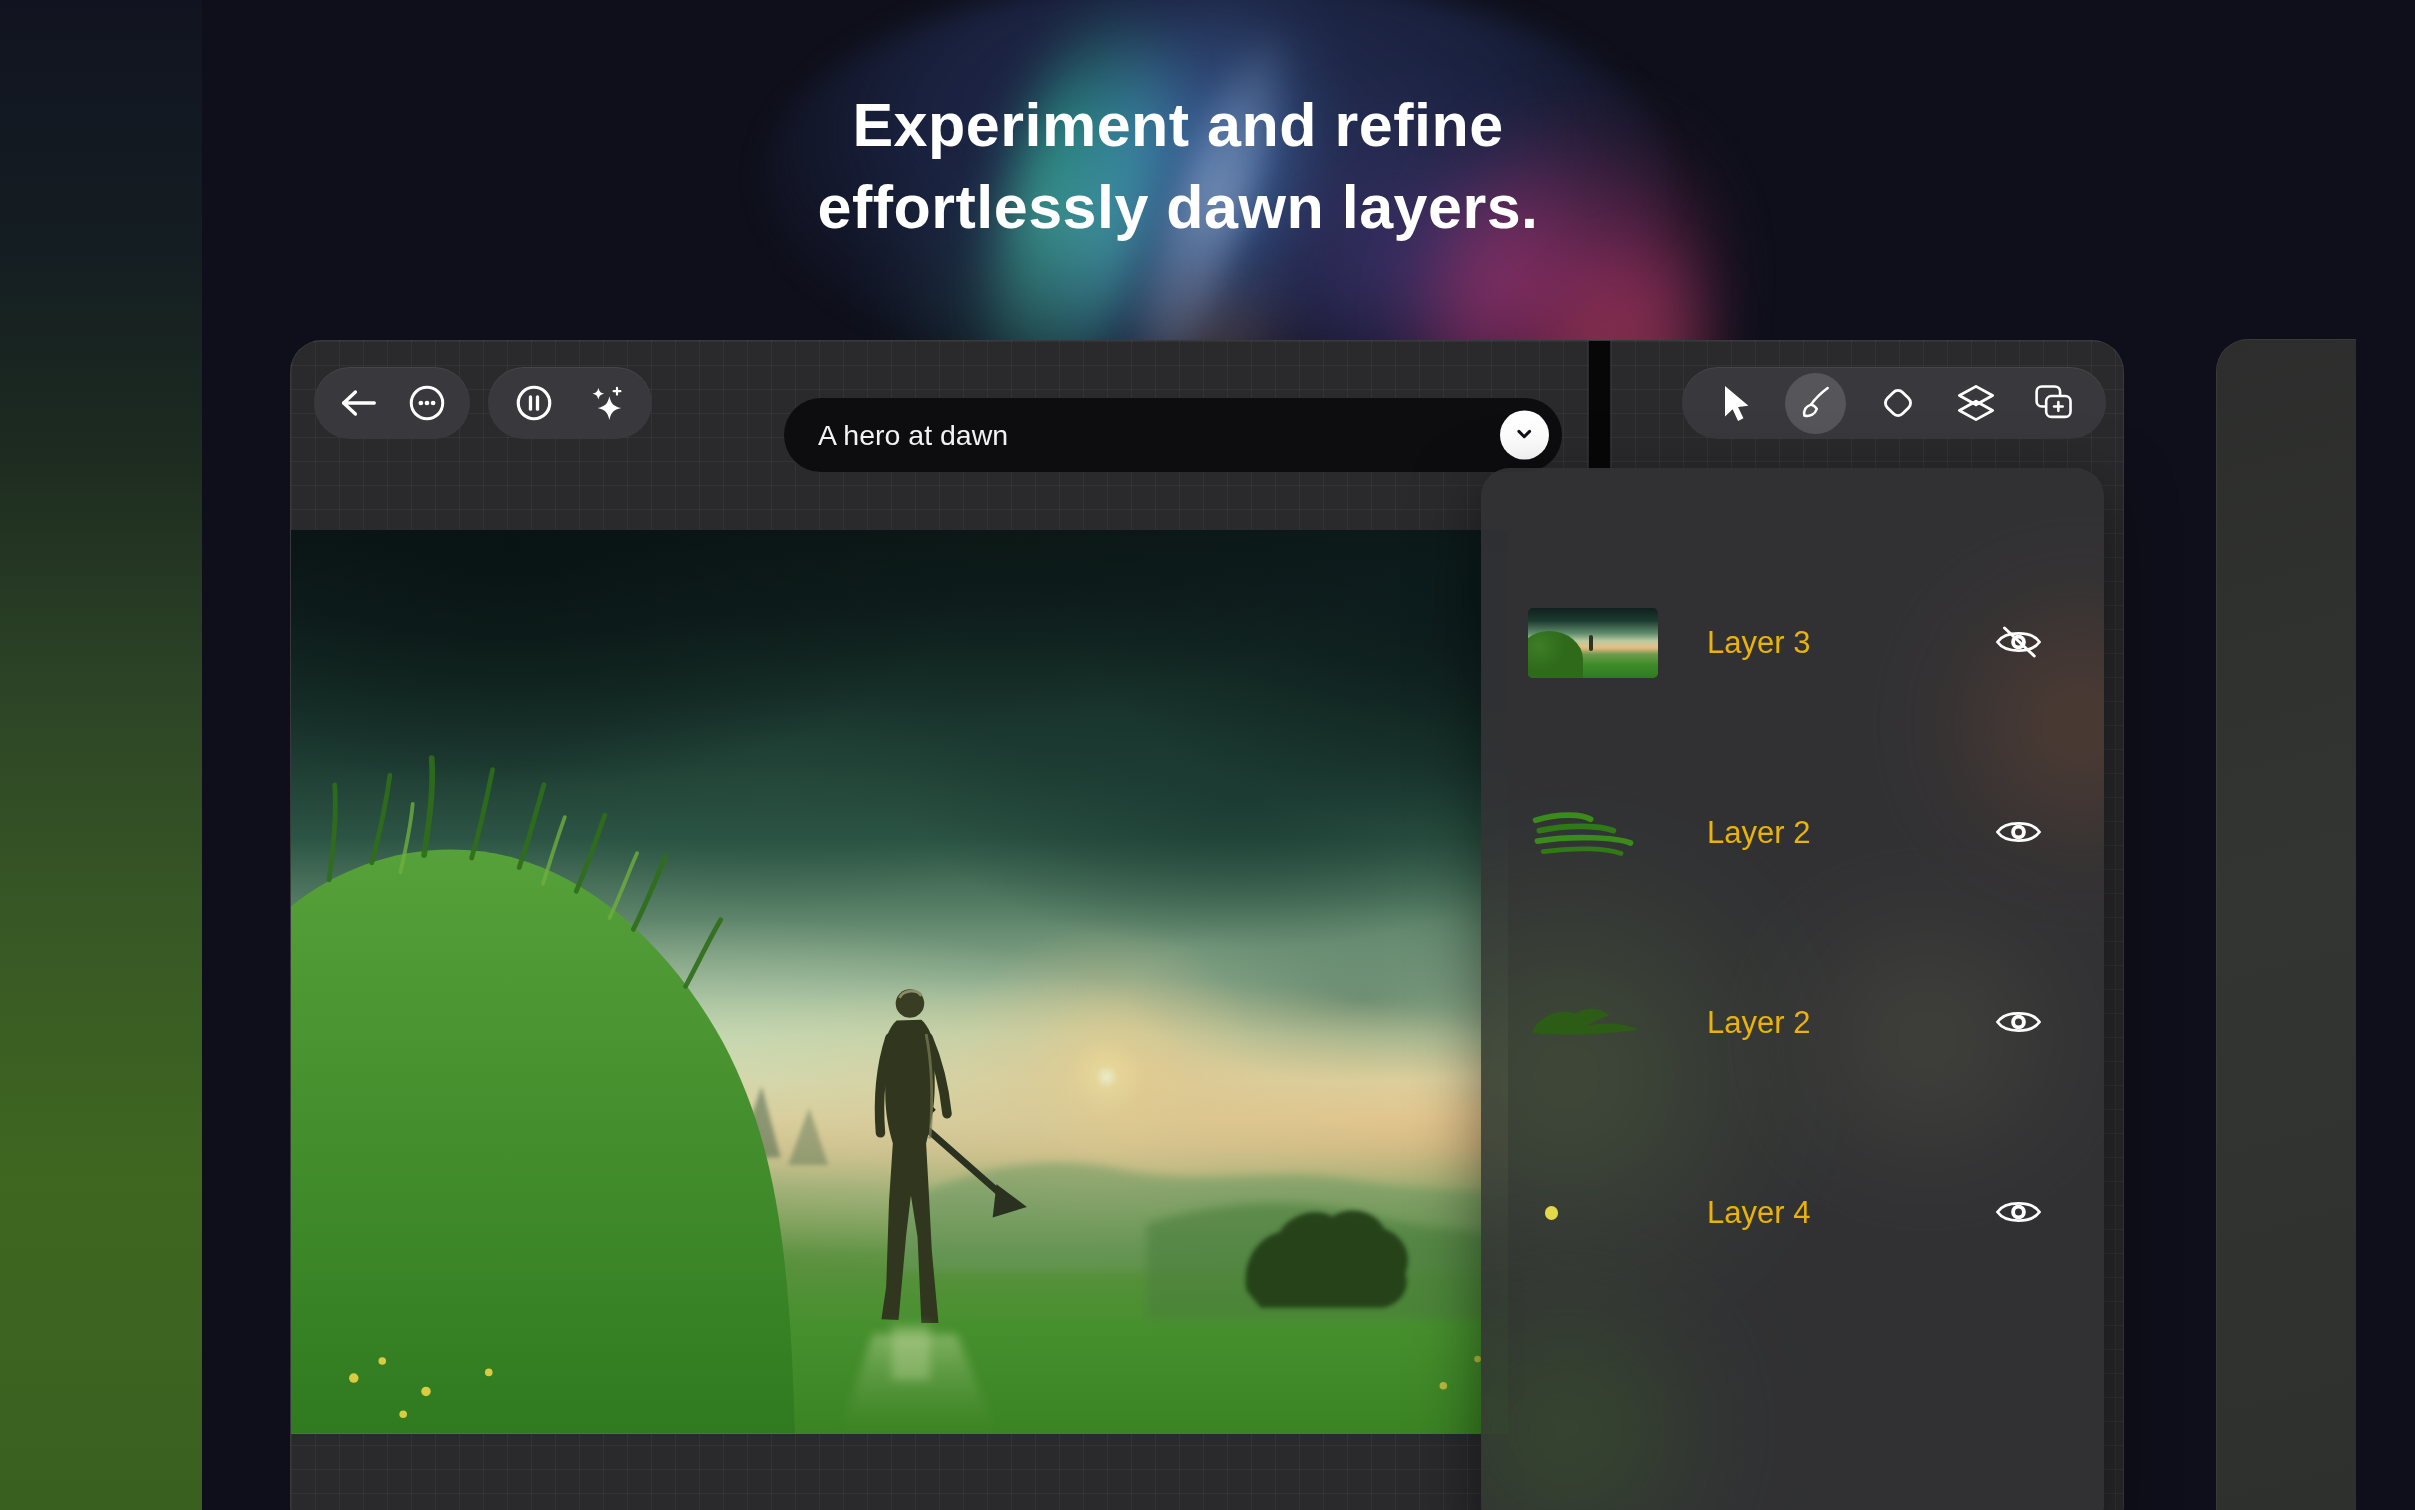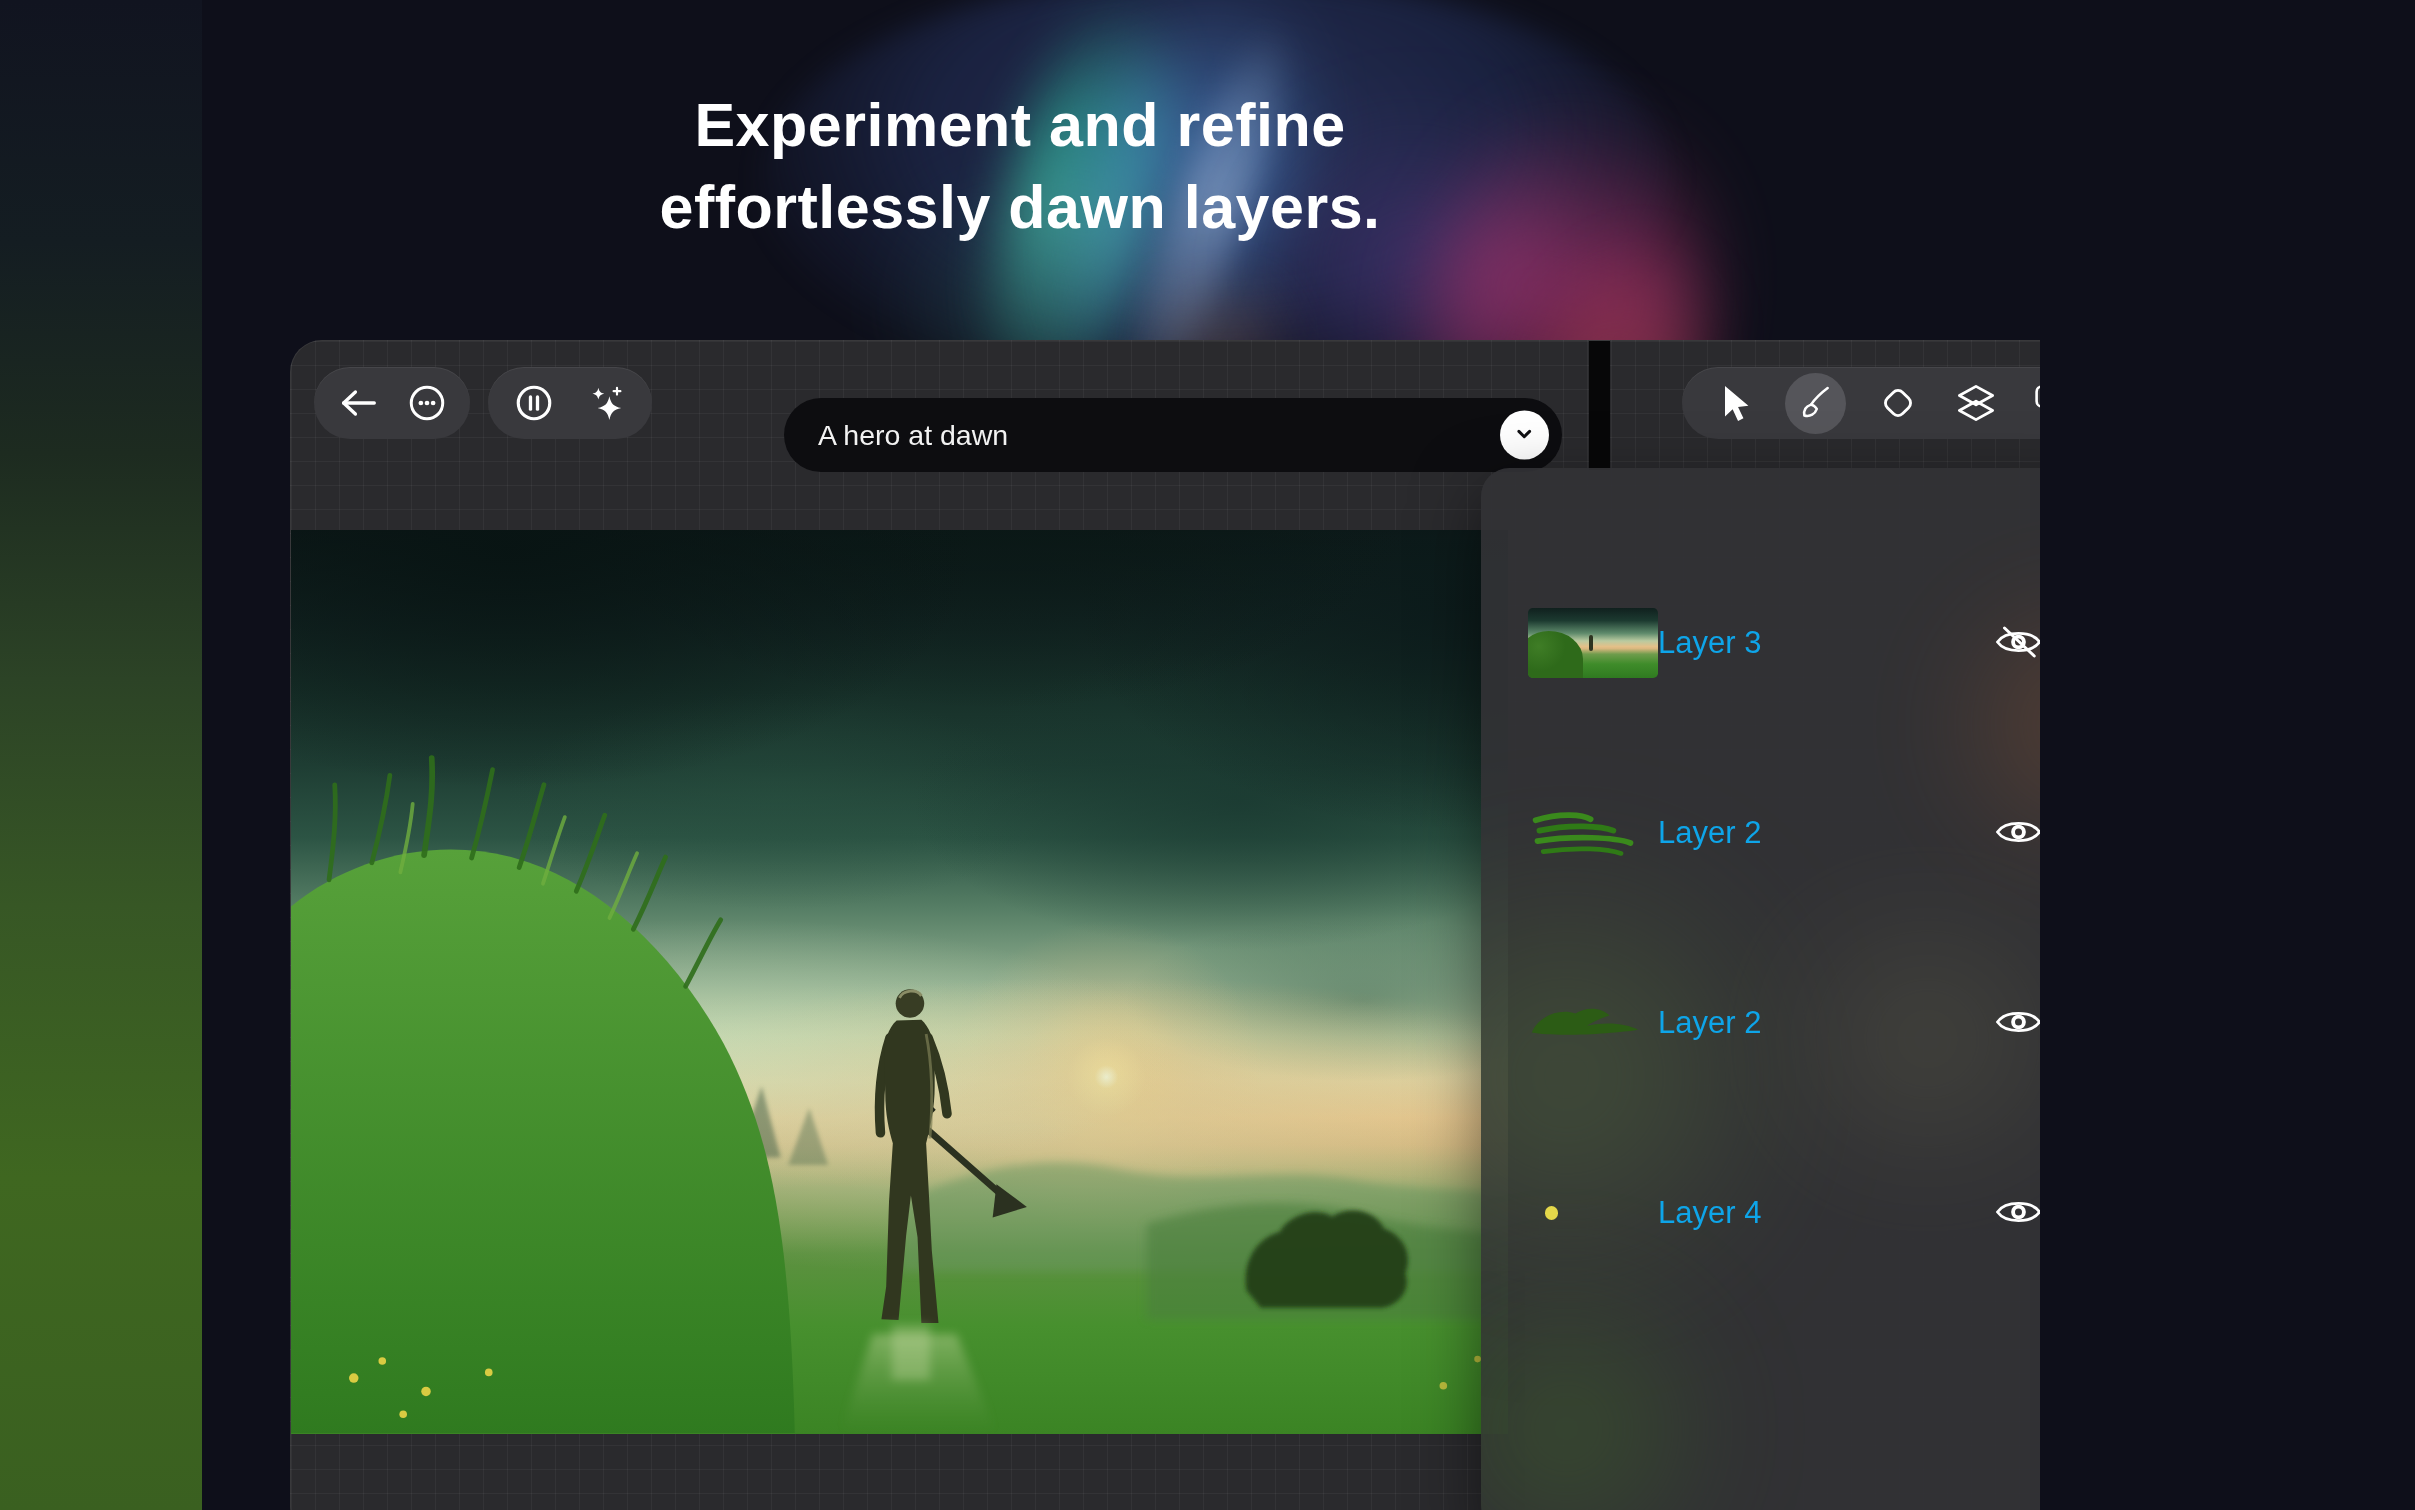--- a/index.html
+++ b/index.html
@@ -1,17 +1,17 @@
 <!DOCTYPE html>
 <html style="font-size:15px"><head>
 <meta charset="utf-8">
 <style>
   html,body{margin:0;padding:0;background:#0e0f1a;}
   *{box-sizing:border-box;}
-  .stage{position:relative;width:2040px;height:1510px;overflow:hidden;
+  .stage{position:relative;width:2356px;height:1510px;overflow:hidden;
          background:#0e0f1a;font-family:"Liberation Sans",sans-serif;}
 
   
   .bg-left-green{position:absolute;left:0;top:0;width:202px;height:100%;
     background:linear-gradient(180deg,#111420 0%,#141d22 16%,#1d2b20 30%,#2c4326 45%,#375725 60%,#3f6720 78%,#3a6020 100%);}
   .aurora-wrap{position:absolute;left:0;top:0;width:2416px;height:352px;overflow:hidden;pointer-events:none;}
   .aur{position:absolute;border-radius:50%;}
   .aur.base{left:761px;top:-28.5px;width:913px;height:418px;filter:blur(13.3px);opacity:.95;
     background:radial-gradient(ellipse at 50% 38%,#273258 0%,#1b2342 45%,rgba(14,15,26,0) 78%);}
   .aur.teal{left:1010px;top:-9.5px;width:143px;height:418px;transform:rotate(14deg);filter:blur(25px);opacity:.75;
@@ -97,21 +97,21 @@
   .blob-green2{left:-76px;top:799px;width:323px;height:323px;filter:blur(57px);opacity:.55;
     background:radial-gradient(circle,#3f6a28,rgba(63,106,40,0) 70%);}
   .panel-header{position:relative;display:flex;align-items:center;justify-content:space-between;
     padding:34px 42px 0 36px;}
   .panel-title{color:#fafafa;font-size:42px;font-weight:700;letter-spacing:0.3px;}
   .add-layer-btn{background:none;border:none;padding:0;cursor:pointer;width:46px;height:46px;
     display:flex;align-items:center;justify-content:center;}
   .layer-rows{position:absolute;left:0;top:80px;width:100%;}
   .layer-row{height:190px;display:flex;align-items:center;padding:0 59px 0 47px;cursor:pointer;}
   .thumb-box{width:130px;display:flex;align-items:center;justify-content:flex-start;flex:0 0 130px;}
-  .layer-label{color:#0ea5e9;font-size:31px;flex:1;}
+  .layer-label{margin-left:49px;color:#eab308;font-size:31px;flex:1;}
   .vis-btn{background:none;border:none;padding:0;cursor:pointer;width:53px;height:42px;
     display:flex;align-items:center;justify-content:center;}
   .thumb{display:none;}
   .layer-row[data-thumb="art"] .thumb-art{display:block;}
   .layer-row[data-thumb="scribble"] .thumb-scribble{display:block;}
   .layer-row[data-thumb="bar"] .thumb-bar{display:block;}
   .layer-row[data-thumb="blob"] .thumb-blob{display:block;}
   .layer-row[data-thumb="dot"] .thumb-dot{display:block;}
   .eye-on,.eye-off{display:none;}
   .layer-row[data-visible="true"] .eye-on{display:block;}

